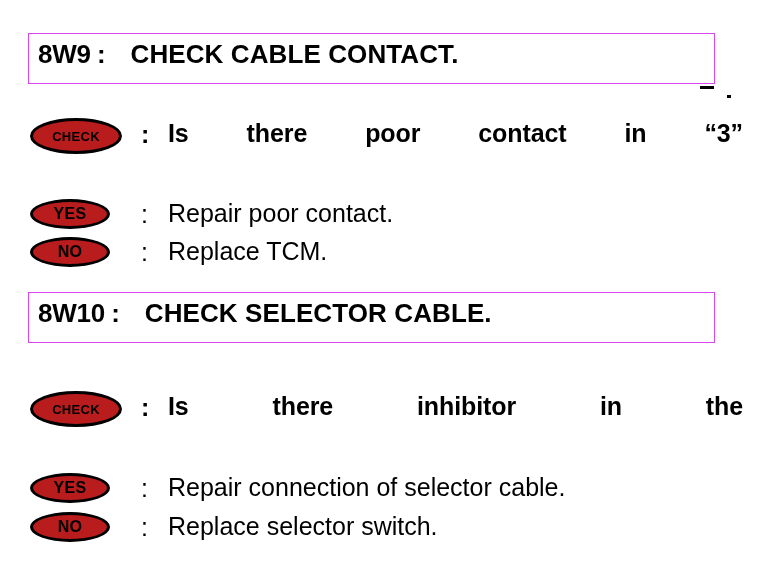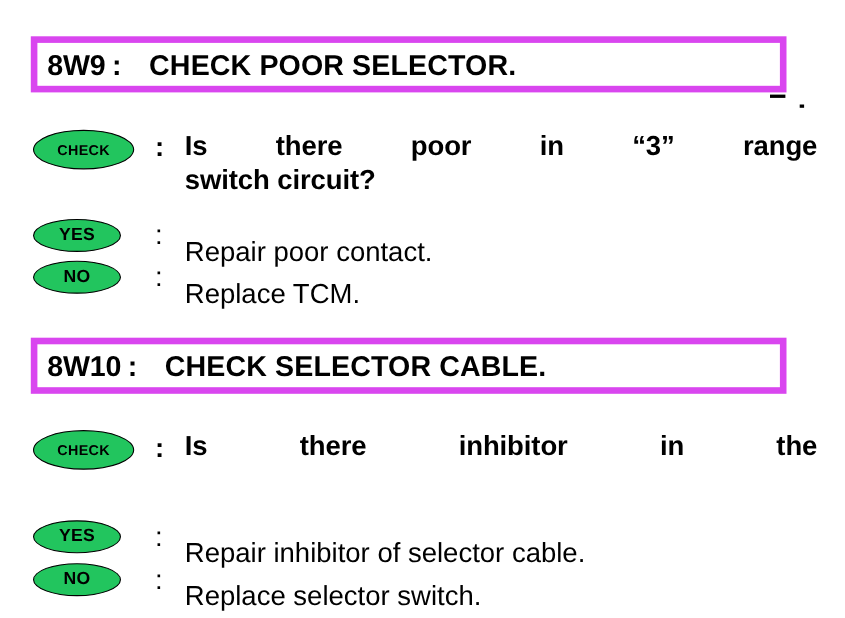--- a/index.html
+++ b/index.html
@@ -25,21 +25,21 @@
     height: 562px;
   }
 
   
   .section-box {
     position: absolute;
     left: 28px;
     width: 687px;
     height: 51px;
     box-sizing: border-box;
-    border: 6px solid #d946ef;
+    border: 1px solid #d946ef;
     background: #ffffff;
   }
   .section-box-inner {
     position: absolute;
     left: 9px;
     top: 1px;
     right: 4px;
     height: 100%;
     display: flex;
     align-items: flex-start;
@@ -70,23 +70,23 @@
   
   .row {
     position: absolute;
     left: 28px;
     width: 687px;
   }
   .badge {
     position: absolute;
     left: 2px;
     box-sizing: border-box;
-    border: 1px solid #000000;
+    border: 3px solid #000000;
     border-radius: 50%;
-    background: #22c55e;
+    background: #b91c1c;
     display: flex;
     align-items: center;
     justify-content: center;
     font-weight: bold;
     letter-spacing: 0.3px;
     line-height: 1;
   }
   .badge-check {
     top: 0px;
     width: 92px;
@@ -112,21 +112,20 @@
   }
 
   .answer-text {
     position: absolute;
     left: 140px;
     width: 575px;
     font-size: 25px;
     line-height: 31px;
     font-weight: normal;
     white-space: pre;
-    margin-top: 16px;
   }
 
   .question-text {
     position: absolute;
     left: 140px;
     width: 575px;
     font-size: 25px;
     line-height: 31px;
     font-weight: bold;
     letter-spacing: -0.1px;
@@ -148,53 +147,52 @@
 </style>
 </head>
 <body>
 
 <div class="page">
 
   <div class="section-box" style="top:33px;">
     <div class="section-box-inner">
       <span class="section-code">8W9</span>
       <span class="section-colon">:</span>
-      <span class="section-title">CHECK POOR SELECTOR.</span>
+      <span class="section-title">CHECK CABLE CONTACT.</span>
     </div>
   </div>
 
   <div class="row" style="top:118px;">
     <div class="badge badge-check">CHECK</div>
     <div class="row-colon row-colon-q" style="top:1px;">:</div>
     <div class="question-text" style="top:0px;">
       <span class="q-line q-line-justify">
         <span>Is</span>
         <span>there</span>
         <span>poor</span>
+        <span>contact</span>
         <span>in</span>
         <span>“3”</span>
-        <span>range</span>
       </span>
-      <span class="q-line">switch circuit?</span>
     </div>
   </div>
 
   <div class="row" style="top:199px;">
     <div class="badge badge-yesno">YES</div>
     <div class="row-colon" style="top:0px;">:</div>
     <div class="answer-text" style="top:-1px;">Repair poor contact.</div>
   </div>
 
   <div class="row" style="top:237px;">
     <div class="badge badge-yesno">NO</div>
     <div class="row-colon" style="top:0px;">:</div>
     <div class="answer-text" style="top:-1px;">Replace TCM.</div>
   </div>
 
-  <div class="section-box" style="top:307px;">
+  <div class="section-box" style="top:292px;">
     <div class="section-box-inner">
       <span class="section-code">8W10</span>
       <span class="section-colon">:</span>
       <span class="section-title">CHECK SELECTOR CABLE.</span>
     </div>
   </div>
 
   <div class="row" style="top:391px;">
     <div class="badge badge-check">CHECK</div>
     <div class="row-colon row-colon-q" style="top:1px;">:</div>
@@ -205,21 +203,21 @@
         <span>inhibitor</span>
         <span>in</span>
         <span>the</span>
       </span>
     </div>
   </div>
 
   <div class="row" style="top:473px;">
     <div class="badge badge-yesno">YES</div>
     <div class="row-colon" style="top:0px;">:</div>
-    <div class="answer-text" style="top:-1px;">Repair inhibitor of selector cable.</div>
+    <div class="answer-text" style="top:-1px;">Repair connection of selector cable.</div>
   </div>
 
   <div class="row" style="top:512px;">
     <div class="badge badge-yesno">NO</div>
     <div class="row-colon" style="top:0px;">:</div>
     <div class="answer-text" style="top:-1px;">Replace selector switch.</div>
   </div>
 
   <div class="speck" style="left:727px; top:95px; width:4px; height:3px;"></div>
   <div class="speck" style="left:700px; top:86px; width:14px; height:3px;"></div>

